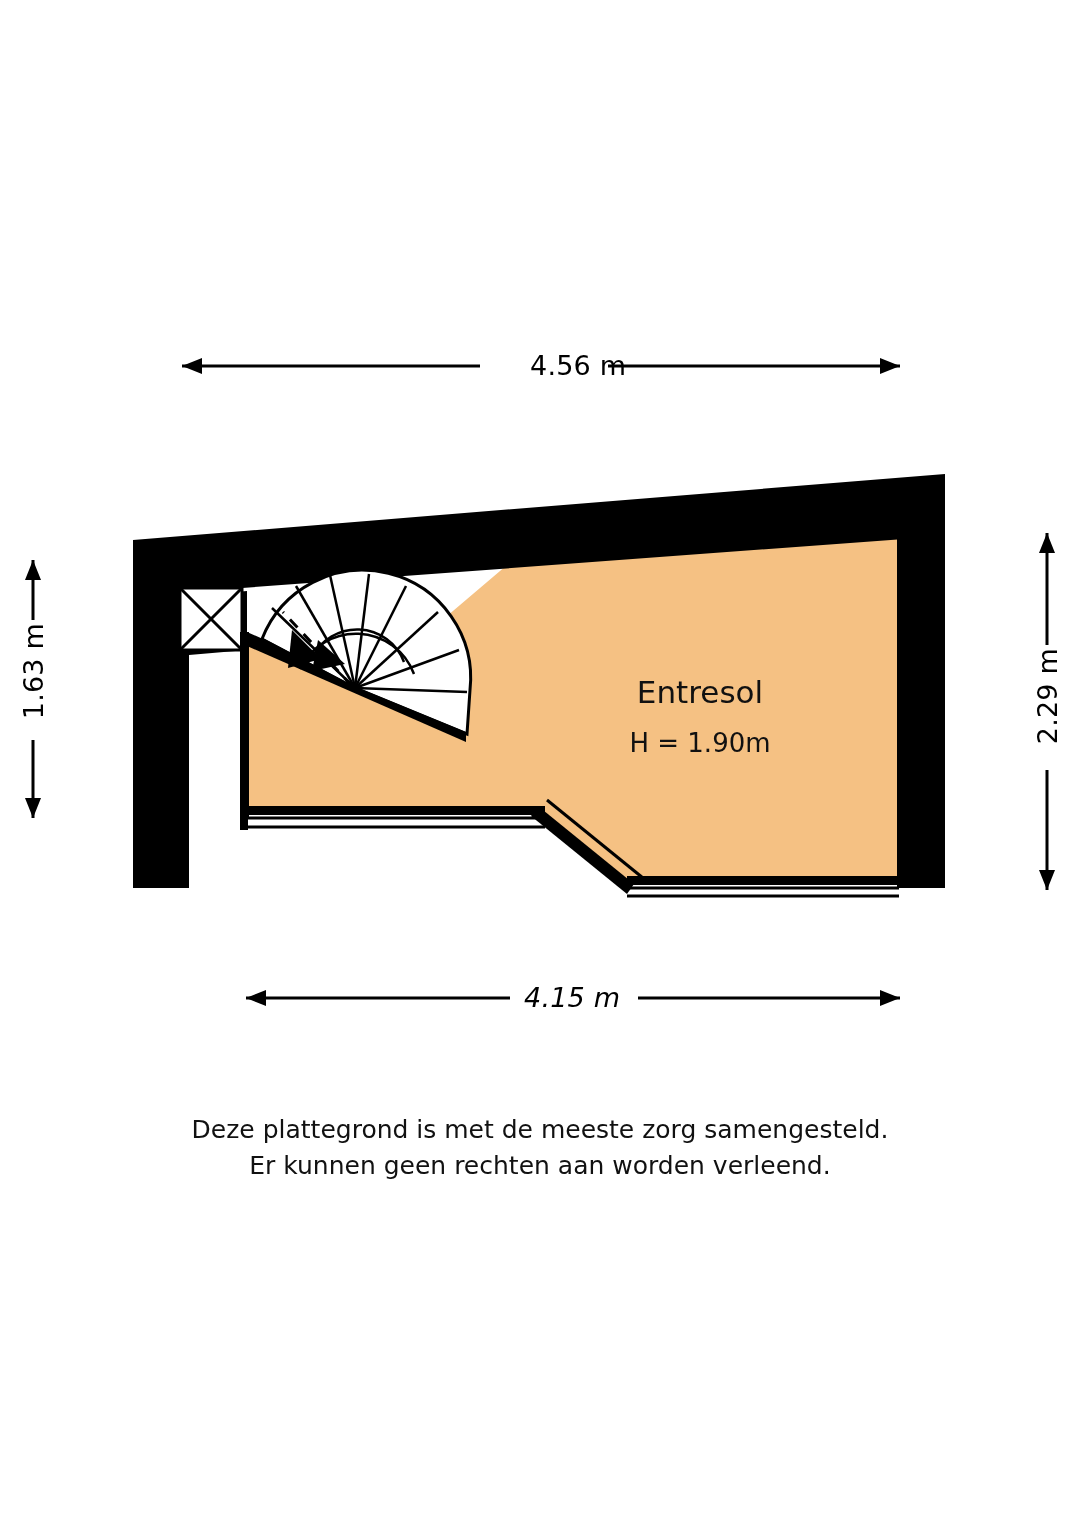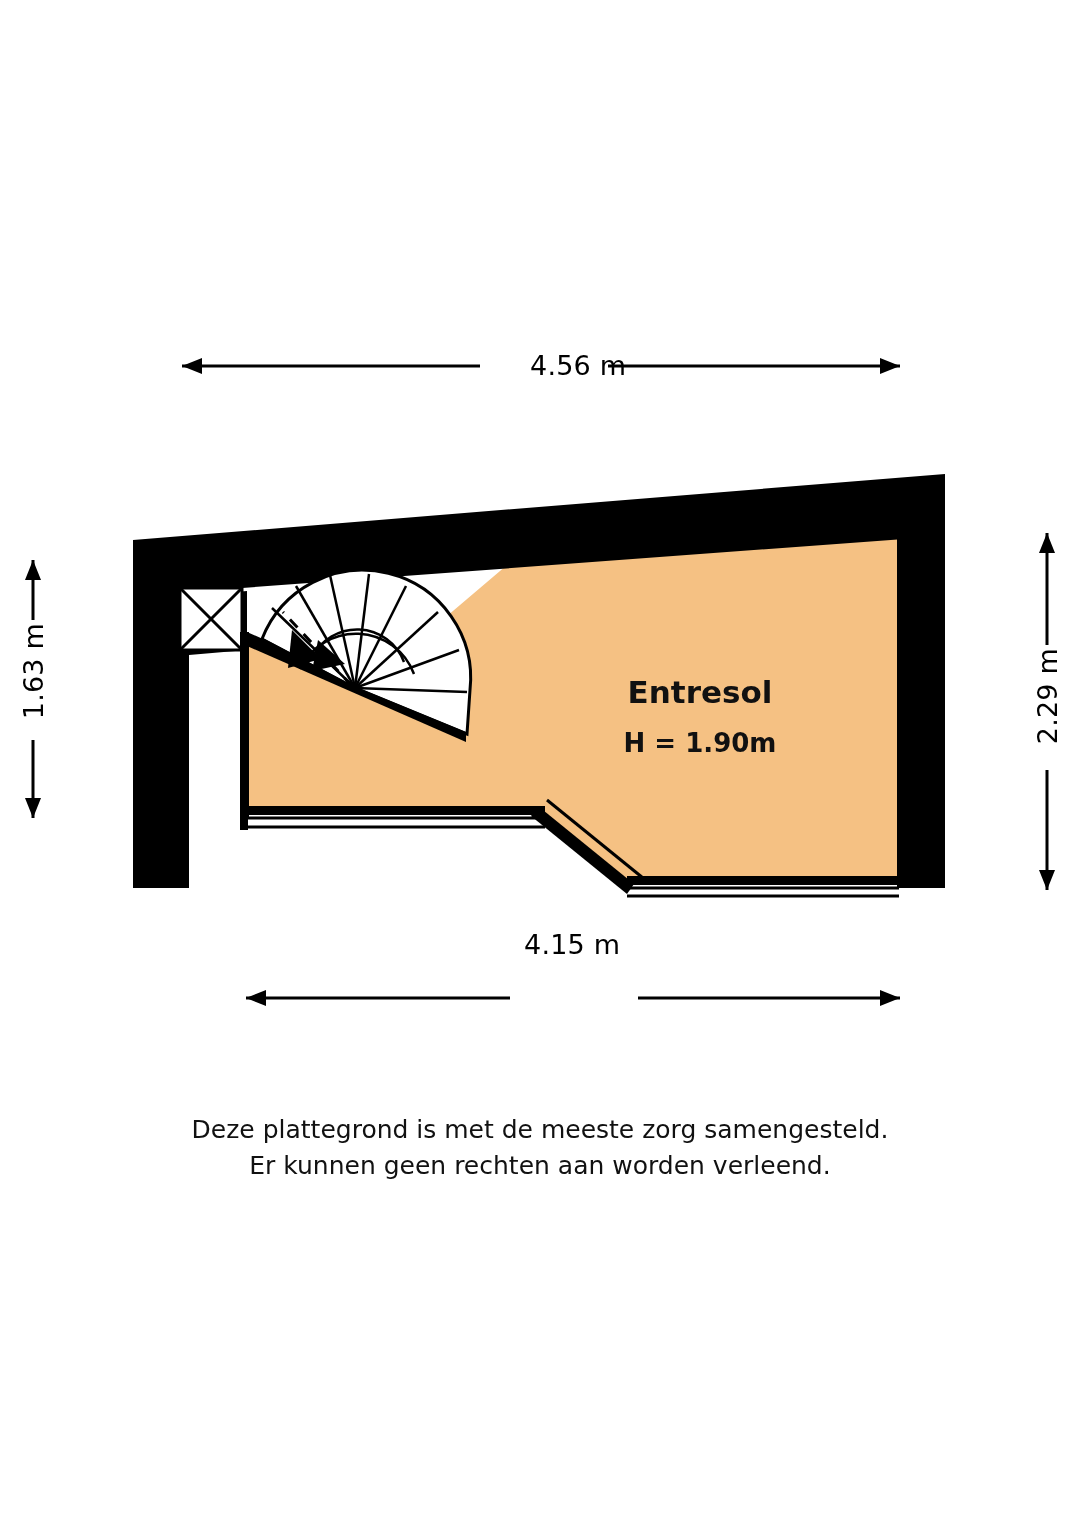--- a/index.html
+++ b/index.html
@@ -31,21 +31,20 @@
   }
   .dim-label.vertical {
     writing-mode: vertical-rl;
     transform: rotate(180deg);
     transform-origin: center center;
   }
   .room-label {
     position: absolute;
     text-align: center;
     white-space: nowrap;
-    font-weight: bold;
   }
   .room-name {
     font-size: 31px;
     color: #111111;
     line-height: 1.15;
   }
   .room-height {
     font-size: 26px;
     color: #111111;
     line-height: 1.3;
@@ -170,21 +169,21 @@
       <path d="M 300 669 A 62 62 0 0 1 414 674" fill="none" stroke="#000000" stroke-width="2.5"></path>
 
       <line x1="352" y1="686" x2="283" y2="612" stroke="#000000" stroke-width="3" stroke-dasharray="11,9"></line>
       <polygon points="292,630 321,659 288,668" fill="#000000"></polygon>
       <polygon points="318,640 345,664 312,671" fill="#000000"></polygon>
     </g>
   </svg>
 
   
   <div class="dim-label" style="left:494px; top:350px;margin-left:36px;">4.56 m</div>
-  <div class="dim-label" style="left:524px; top:929px;">4.15 m</div>
+  <div class="dim-label" style="left:524px; top:982px;font-style:italic;">4.15 m</div>
   <div class="dim-label vertical" style="left:18px; top:623px;">1.63 m</div>
   <div class="dim-label vertical" style="left:1032px; top:648px;">2.29 m</div>
 
   <div class="room-label" style="left:545px; top:675px; width:310px;">
     <div class="room-name">Entresol</div>
     <div class="room-height">H = 1.90m</div>
   </div>
 
   <div class="disclaimer" style="top:1112px;">
     <span>Deze plattegrond is met de meeste zorg samengesteld.</span>

